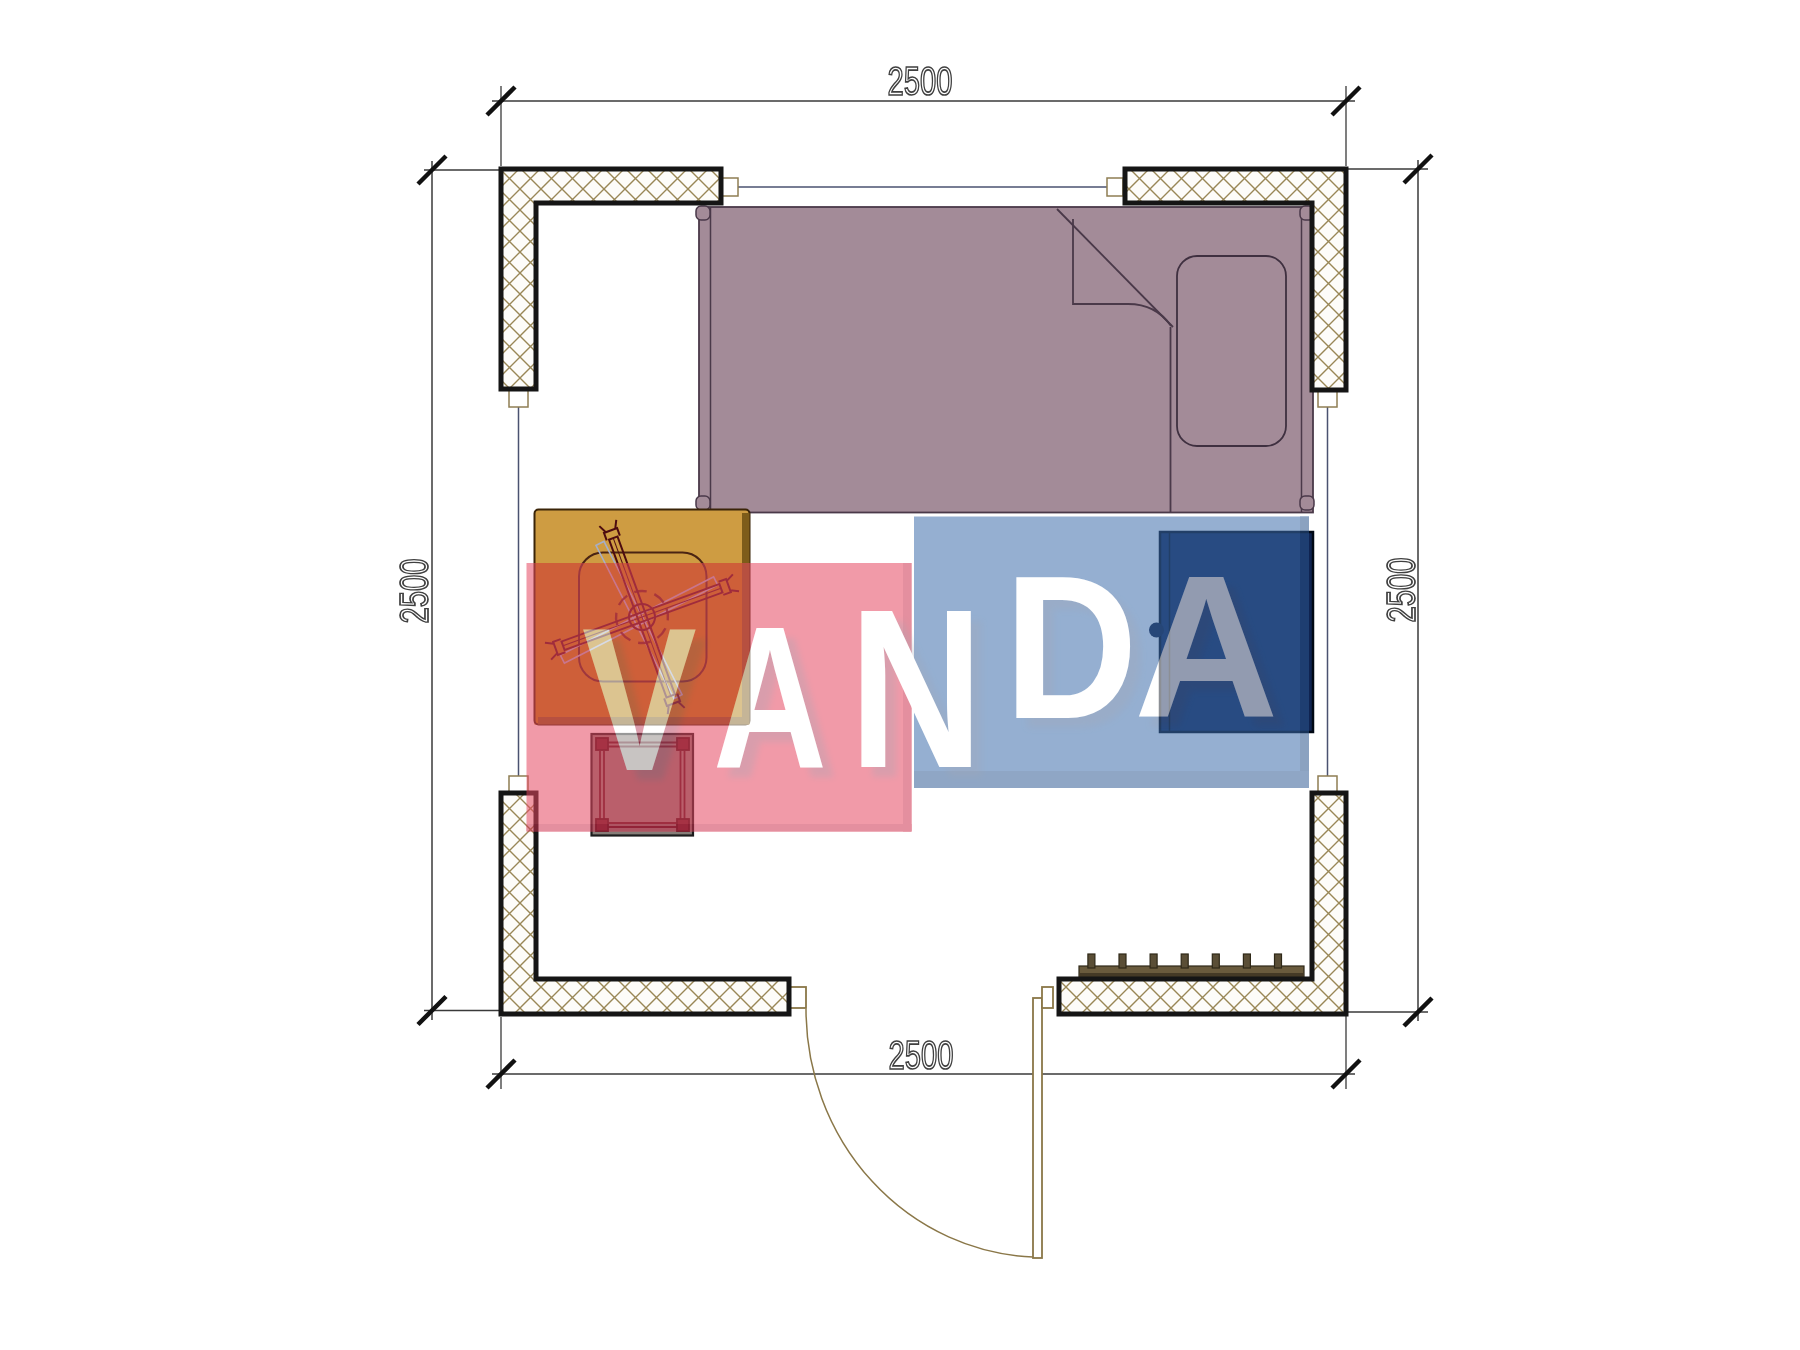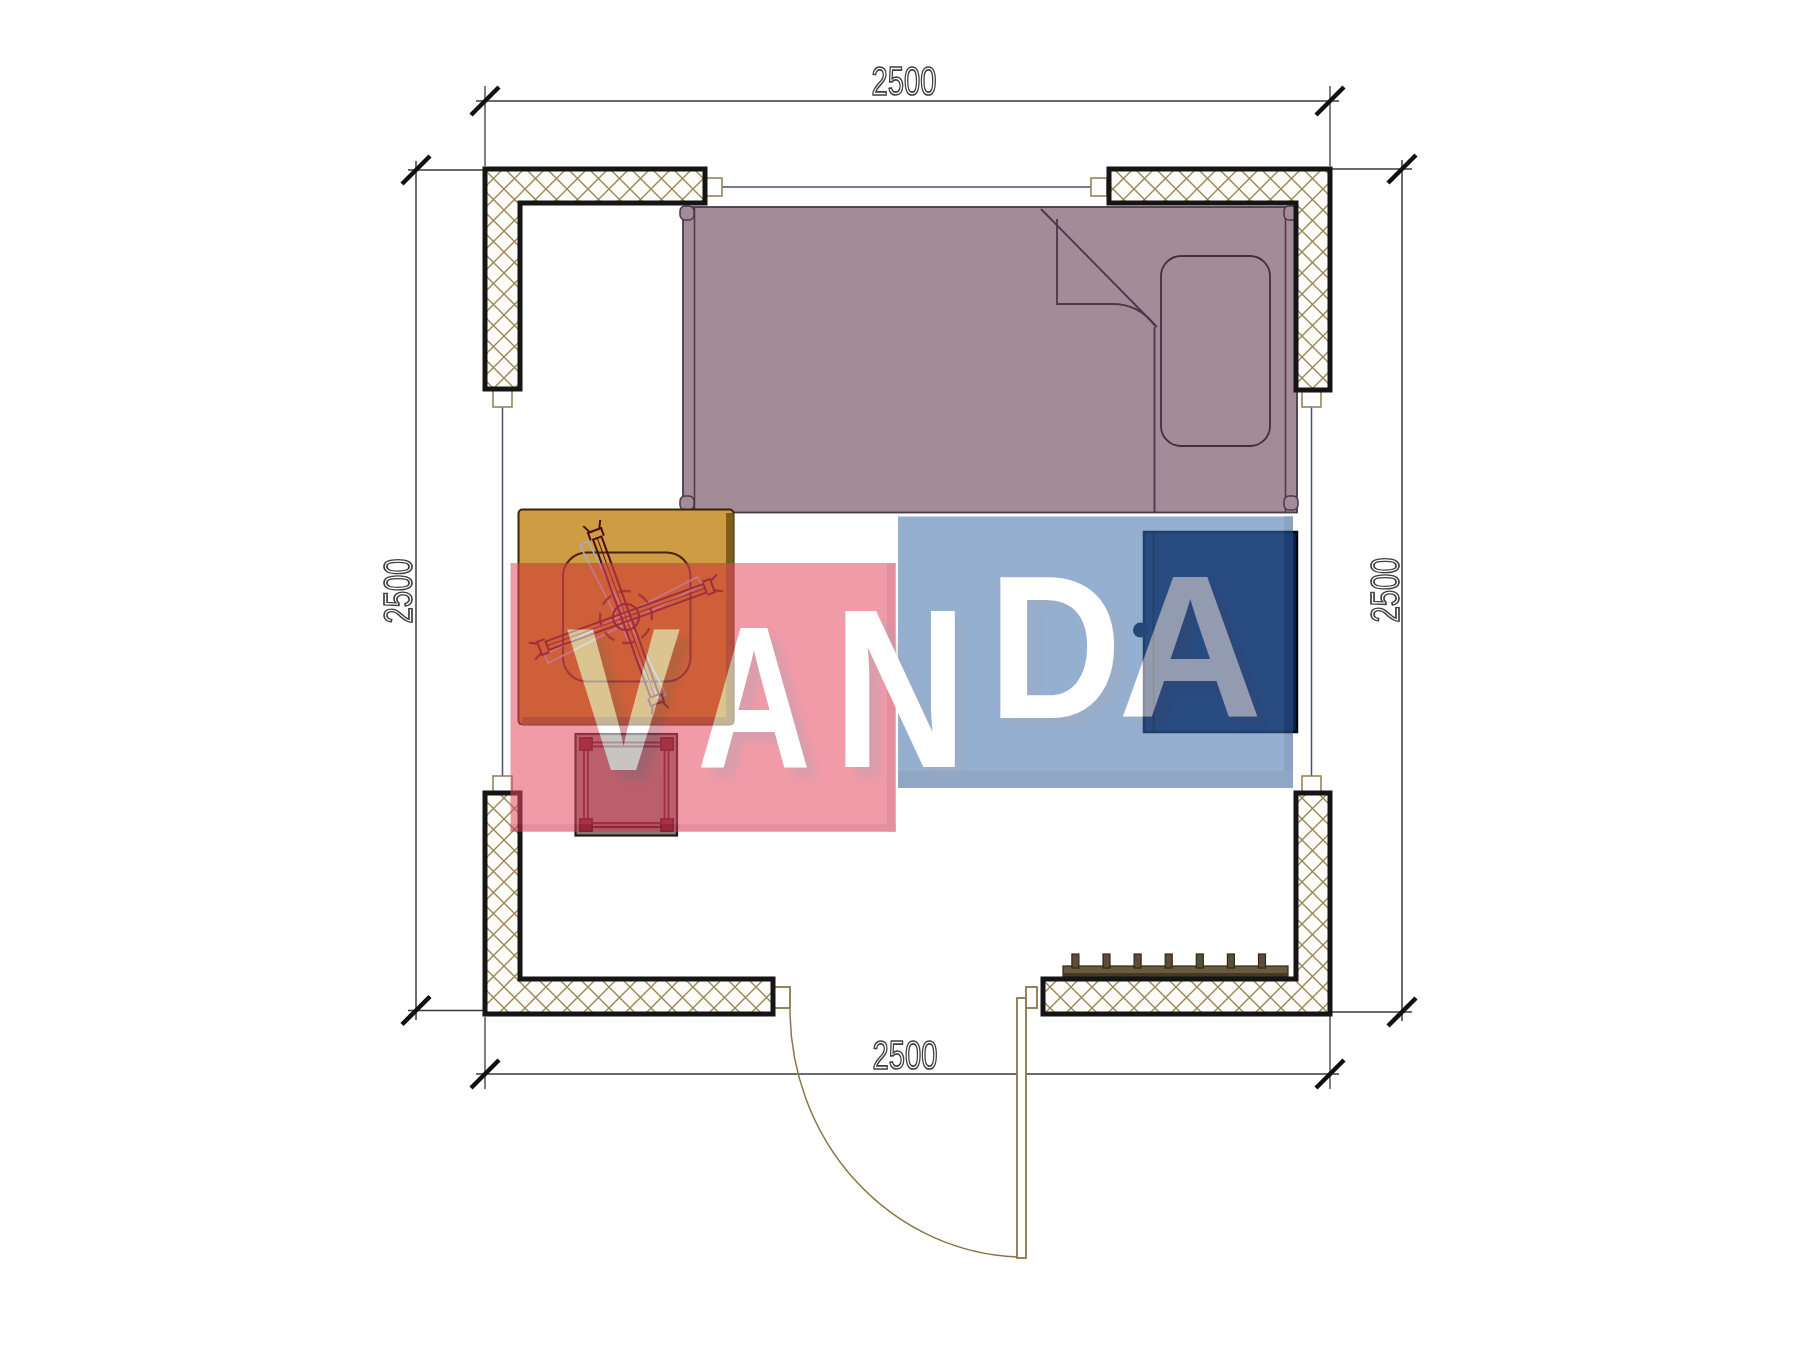--- a/index.html
+++ b/index.html
@@ -1,17 +1,17 @@
 <!DOCTYPE html>
 <html><head>
 <meta charset="utf-8">
 <style>
   html,body{margin:0;padding:0;background:#ffffff;}
   .page{position:relative;width:1760px;height:1350px;background:#ffffff;overflow:hidden;
-        font-family:"Liberation Sans", sans-serif;}
+        font-family:"Liberation Sans", sans-serif;margin-left:16px;}
   svg{position:absolute;left:0;top:0;}
 </style>
 </head>
 <body>
 
 <div class="page">
 <svg width="1800" height="1350" viewBox="0 0 1800 1350">
 <defs>
   <pattern id="hatch" width="21" height="21" patternUnits="userSpaceOnUse">
     <rect width="21" height="21" fill="#fdfcf9"></rect>

